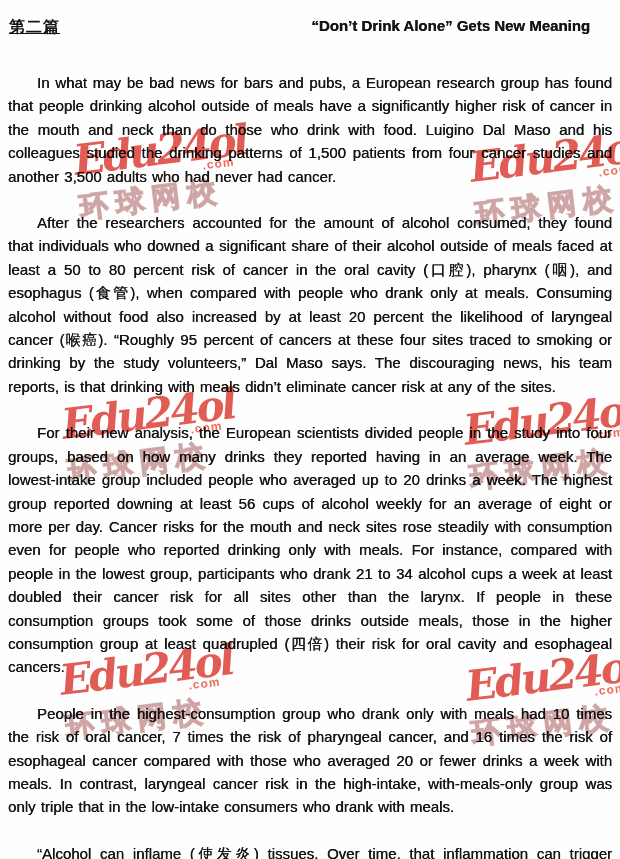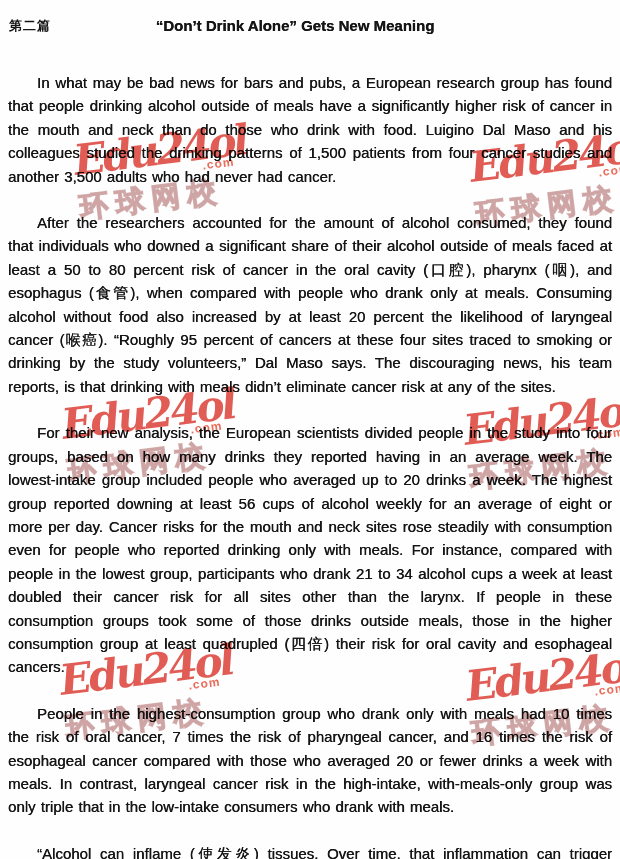--- a/index.html
+++ b/index.html
@@ -14,26 +14,27 @@
     color:#151515;
   }
   .header {
     position:relative;
     padding-top:17px;
     height:42px;
   }
   .section-label {
     position:absolute;
     left:9px; top:17px;
-    font-size:13px;
+    font-size:16px;
     font-weight:bold;
     letter-spacing:1px;
+    text-decoration:underline;
   }
   .page-title {
-    text-align:center;
+    text-align:right;
     font-size:15px;
     font-weight:bold;
     padding-right:30px;
     text-shadow:0.3px 0 0 #151515;
   }
   .article {
     position:relative;
     padding:6px 8px 0 8px;
     z-index:1;
   }

